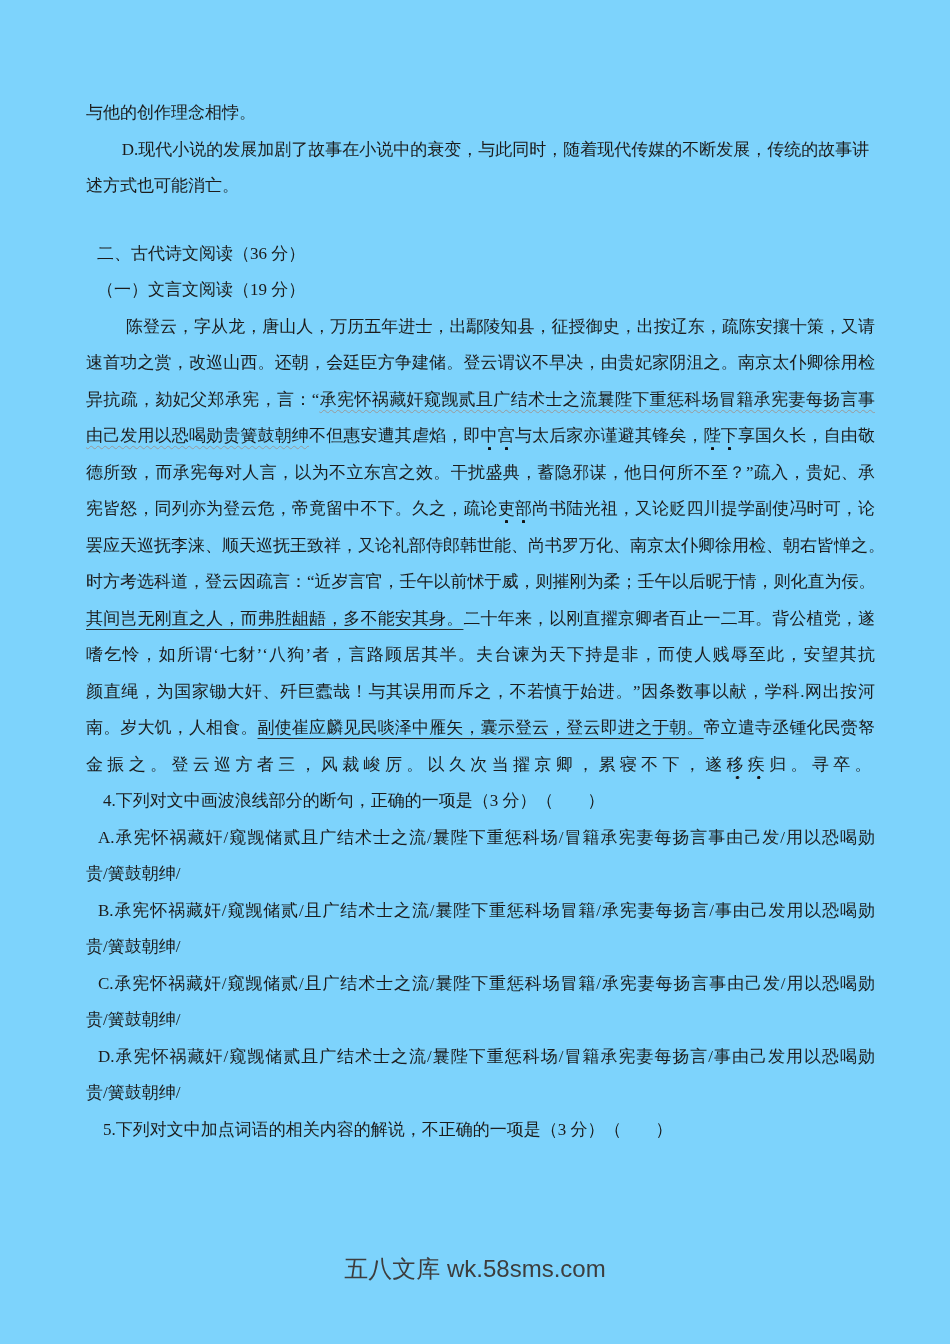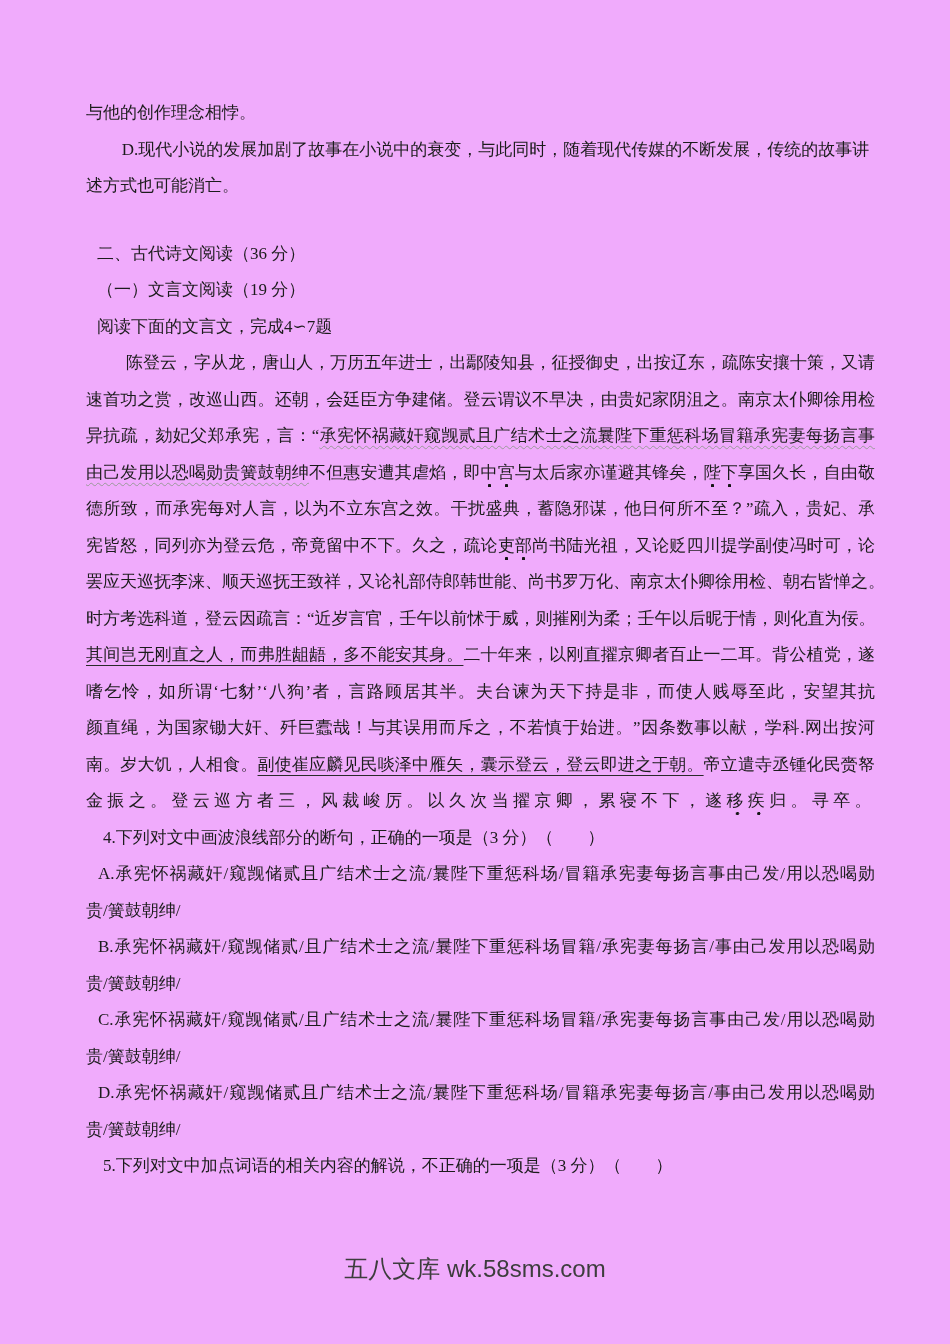--- a/index.html
+++ b/index.html
@@ -1,19 +1,19 @@
 <!DOCTYPE html>
 <html><head>
 <meta charset="utf-8">
 <style>
   html,body{margin:0;padding:0;background:#ffffff;}
   .page{
     position:relative;
     width:950px;height:1344px;
-    background:#f0abfc;
+    background:#7dd3fc;
     overflow:hidden;
     font-family:"Liberation Serif","DejaVu Serif",serif;
     color:#1c1c1c;
   }
   .doc-body{
     position:absolute;
     top:95px;left:86px;
     width:789px;
     font-size:17px;
   }
@@ -67,21 +67,20 @@
 </head>
 <body>
 
 <div class="page">
   <div class="doc-body" id="doc-lines">
       <div class="line"><span>与他的创作理念相悖。</span></div>
       <div class="line ind-optd"><span>D.现代小说的发展加剧了故事在小说中的衰变，与此同时，随着现代传媒的不断发展，传统的故事讲</span></div>
       <div class="line"><span>述方式也可能消亡。</span></div>
       <div class="line ind-head gap"><span>二、古代诗文阅读（36 分）</span></div>
       <div class="line ind-head"><span>（一）文言文阅读（19 分）</span></div>
-      <div class="line ind-head"><span>阅读下面的文言文，完成4∽7题</span></div>
       <div class="line ind-para just"><span>陈登云，字从龙，唐山人，万历五年进士，出鄢陵知县，征授御史，出按辽东，疏陈安攘十策，又请</span></div>
       <div class="line just"><span>速首功之赏，改巡山西。还朝，会廷臣方争建储。登云谓议不早决，由贵妃家阴沮之。南京太仆卿徐用检</span></div>
       <div class="line just"><span>异抗疏，劾妃父郑承宪，言：“</span><span class="seg-wavy">承宪怀祸藏奸窥觊贰且广结术士之流曩陛下重惩科场冒籍承宪妻每扬言事</span></div>
       <div class="line just"><span class="seg-wavy">由己发用以恐喝勋贵簧鼓朝绅</span><span>不但惠安遭其虐焰，即</span><span class="seg-dots">中宫</span><span>与太后家亦谨避其锋矣，</span><span class="seg-dots">陛下</span><span>享国久长，自由敬</span></div>
       <div class="line just"><span>德所致，而承宪每对人言，以为不立东宫之效。干扰盛典，蓄隐邪谋，他日何所不至？”疏入，贵妃、承</span></div>
       <div class="line just"><span>宪皆怒，同列亦为登云危，帝竟留中不下。久之，疏论</span><span class="seg-dots">吏部</span><span>尚书陆光祖，又论贬四川提学副使冯时可，论</span></div>
       <div class="line just"><span>罢应天巡抚李涞、顺天巡抚王致祥，又论礼部侍郎韩世能、尚书罗万化、南京太仆卿徐用检、朝右皆惮之。</span></div>
       <div class="line just"><span>时方考选科道，登云因疏言：“近岁言官，壬午以前怵于威，则摧刚为柔；壬午以后昵于情，则化直为佞。</span></div>
       <div class="line just"><span class="seg-ul">其间岂无刚直之人，而弗胜龃龉，多不能安其身。</span><span>二十年来，以刚直擢京卿者百止一二耳。背公植党，遂</span></div>
       <div class="line just"><span>嗜乞怜，如所谓‘七豺’‘八狗’者，言路顾居其半。夫台谏为天下持是非，而使人贱辱至此，安望其抗</span></div>

